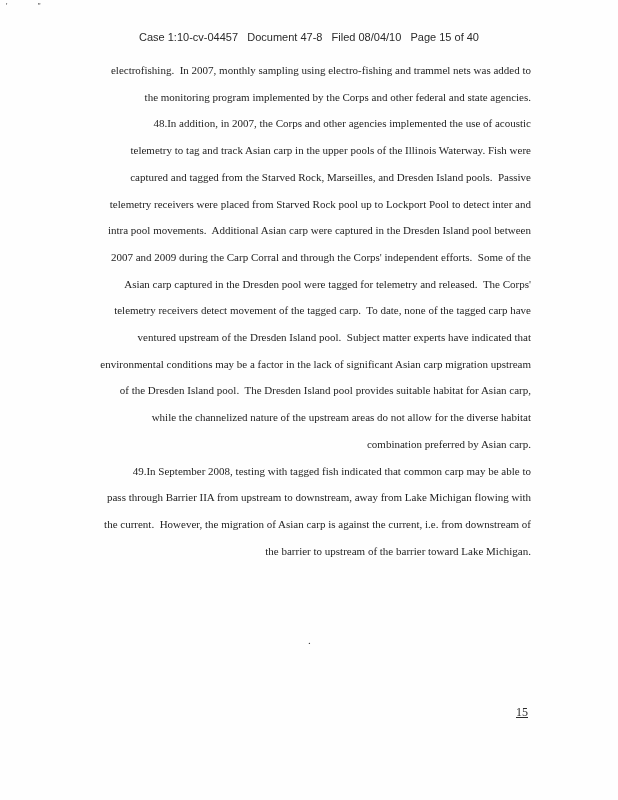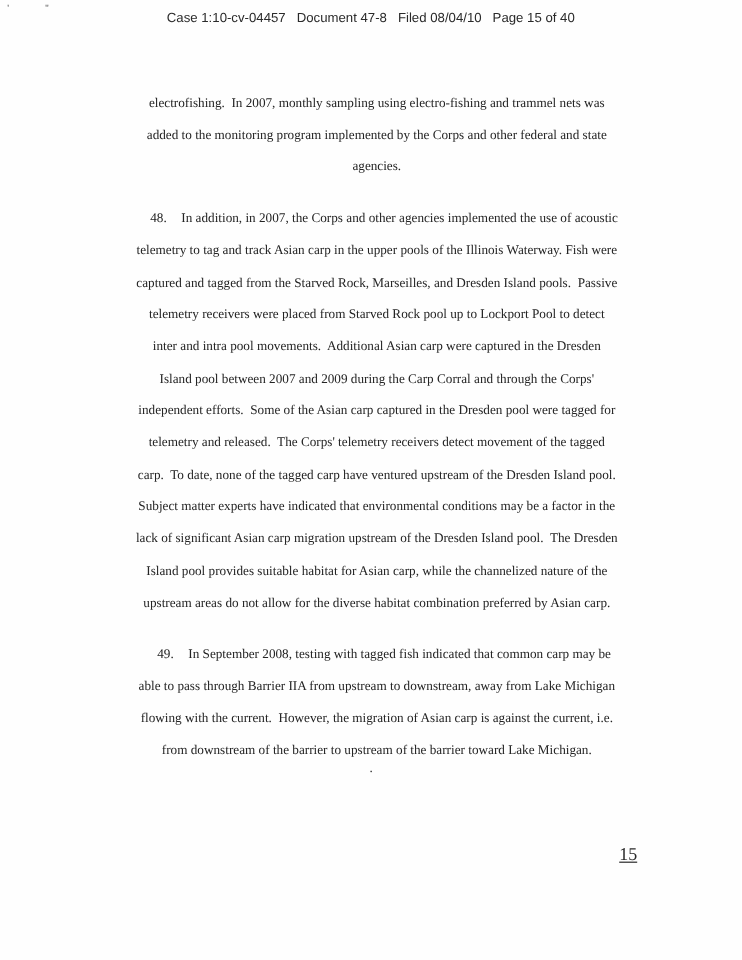--- a/index.html
+++ b/index.html
@@ -20,62 +20,62 @@
     position: absolute;
     left: 6px;
     top: 2px;
     font-size: 8px;
     color: #444444;
     letter-spacing: 14px;
     white-space: pre;
   }
   .case-header {
     position: absolute;
-    top: 9px;
+    top: 31px;
     left: 0;
     width: 100%;
     text-align: center;
     font-family: "Liberation Sans", sans-serif;
     font-size: 11px;
     color: #2a2a2a;
     white-space: pre;
   }
   .doc-body {
     position: absolute;
     left: 97px;
     top: 57px;
     width: 434px;
     font-size: 11px;
     line-height: 26.7px;
     color: #242424;
   }
   .para {
-    margin: 16px;
+    margin: 0;
     padding: 0;
-    text-align: center;
+    text-align: right;
     white-space: pre-wrap;
   }
   .pnum {
     display: inline-block;
     width: 38px;
     white-space: pre;
     font-family: Liberation Serif, serif;
   }
   .stray-mark {
     position: absolute;
     left: 308px;
     top: 634px;
     font-size: 11px;
     color: #333333;
   }
   .page-number {
     position: absolute;
     left: 516px;
     top: 705px;
-    font-size: 15px;
+    font-size: 12px;
     color: #2a2a2a;
     text-decoration: underline;
   }
 </style>
 </head>
 <body>
 
 <div class="page">
 
   <div class="scan-artifact-topleft">' "</div>

